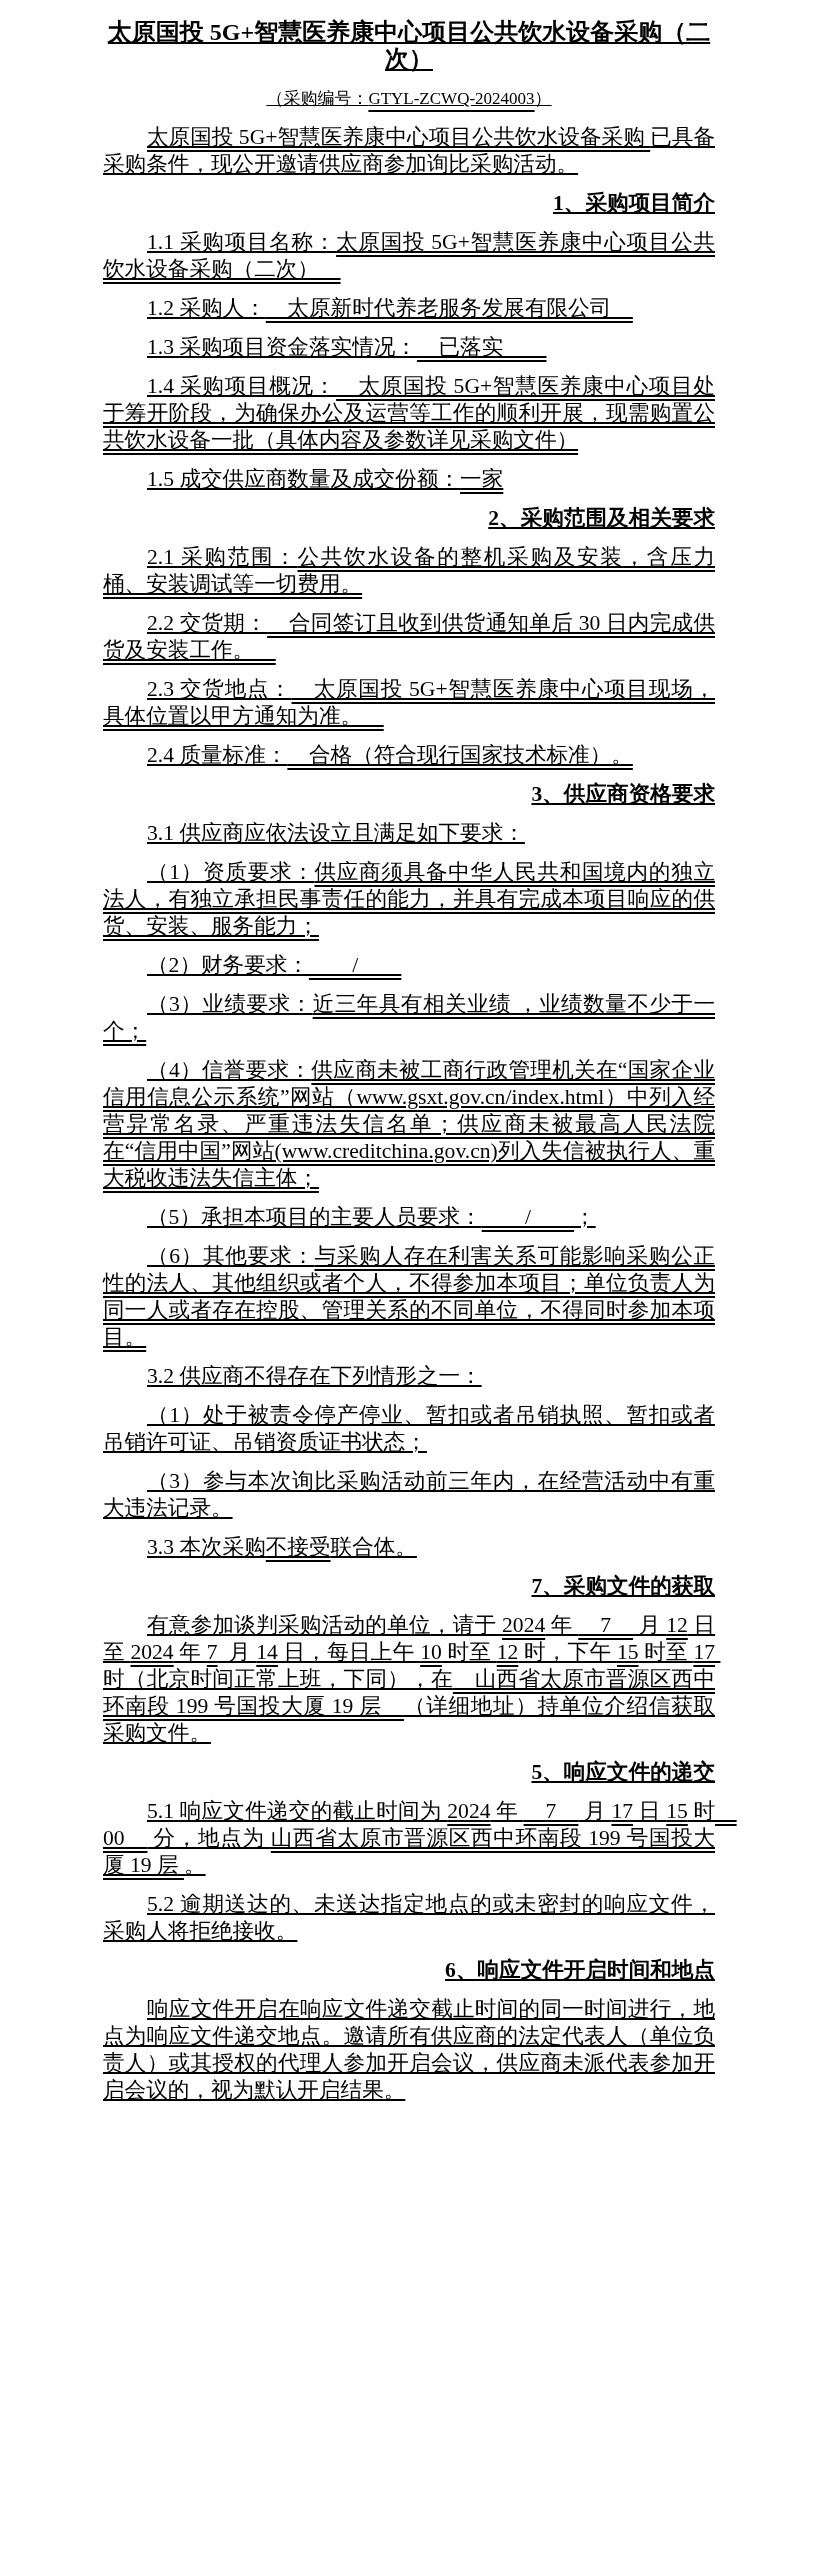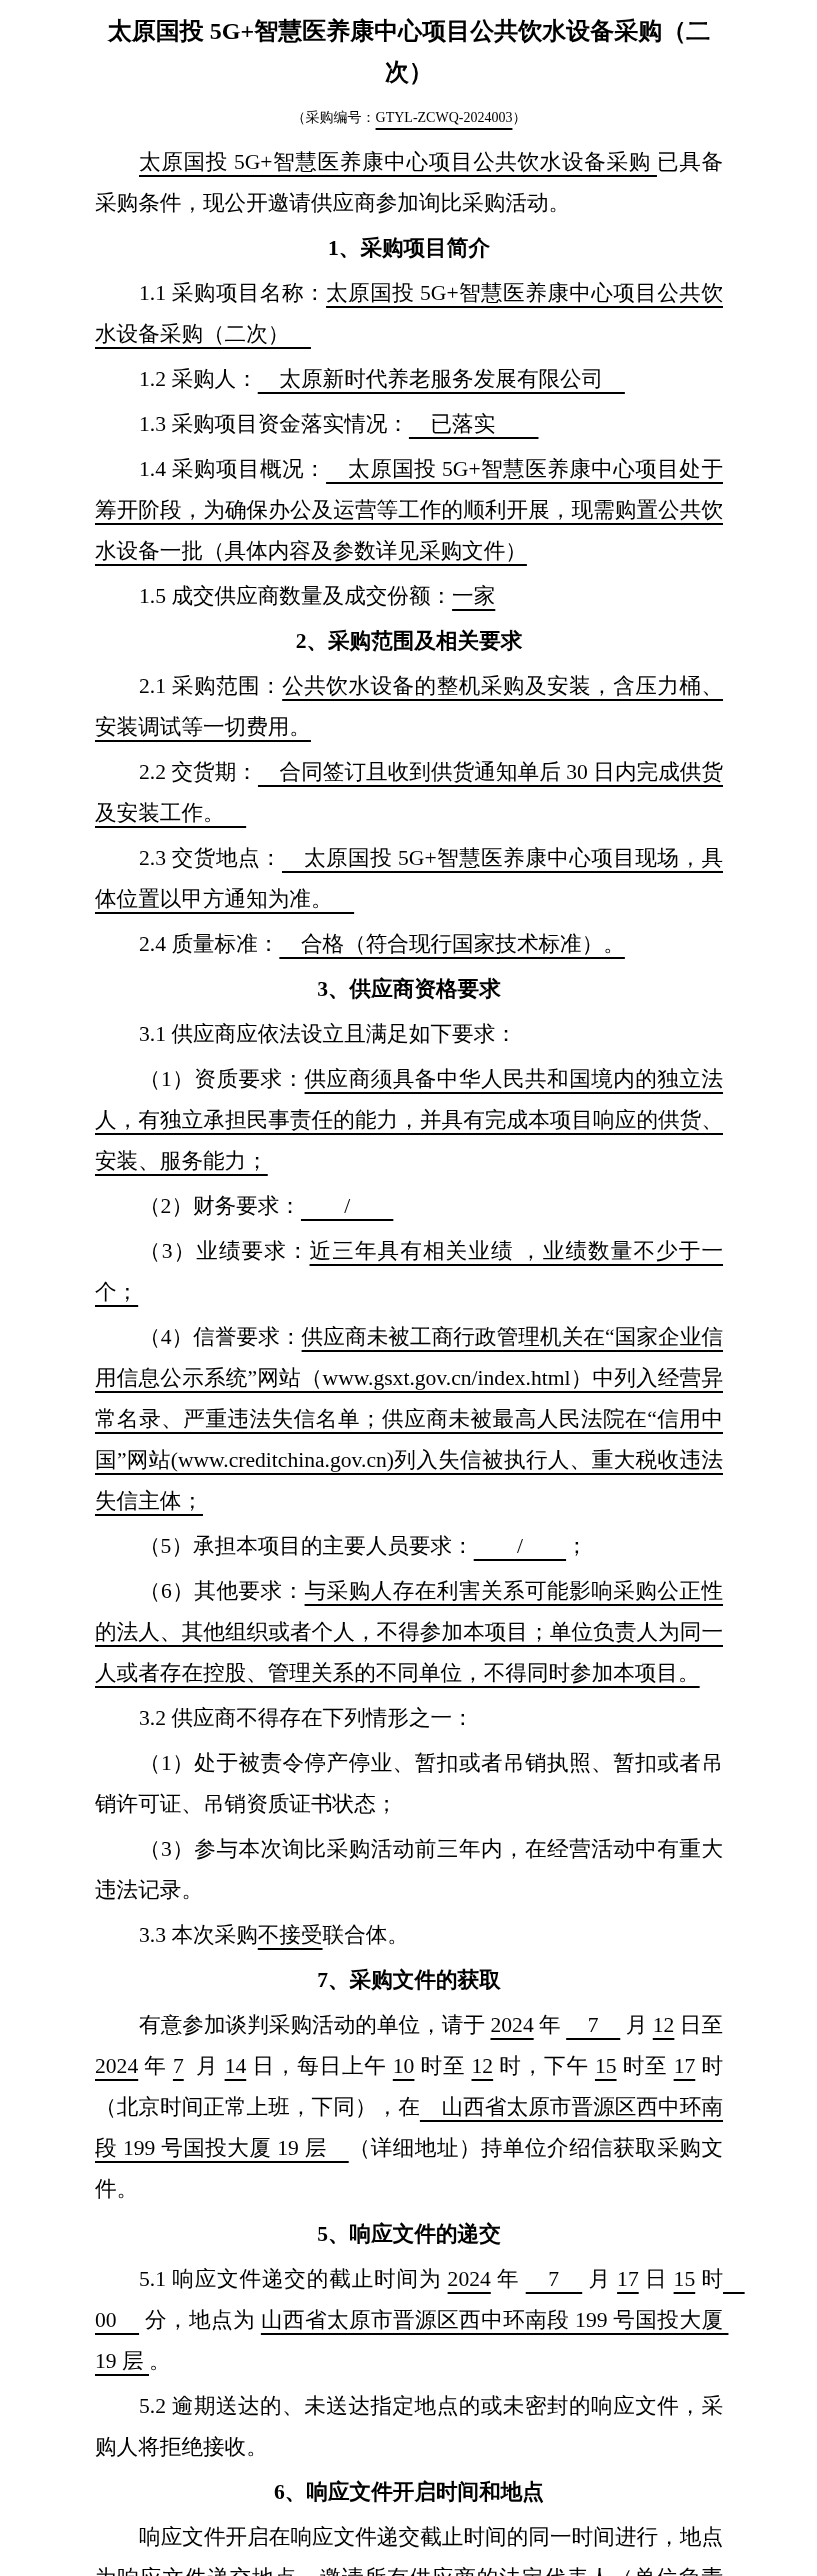--- a/index.html
+++ b/index.html
@@ -13,42 +13,43 @@
     height: 2962px;
     background: #ffffff;
     color: #000000;
     font-family: "Liberation Serif", "DejaVu Serif", serif;
     box-sizing: border-box;
     padding: 7.2px 91px 0 91px;
     overflow: hidden;
   }
   .doc-body { width: 100%; }
   .line {
-    margin: 4px;
+    margin: 12px;
     font-size: 21.6px;
-    line-height: 41px;
+    line-height: 27px;
     text-align: justify;
     white-space: pre-wrap;
     word-break: break-all;
+    text-decoration: underline;
   }
   .line.title {
     font-size: 24px;
     font-weight: bold;
     text-align: center;
     text-indent: 0;
   }
   .line.ref {
-    font-size: 14px;
+    font-size: 17px;
     text-align: center;
     text-indent: 0;
   }
   .line.heading {
     font-weight: bold;
     text-indent: 0;
-    text-align: center;
+    text-align: right;
   }
   .line.para {
     text-indent: 44px;
   }
   .u {
     text-decoration: underline;
     text-decoration-thickness: 2.1px;
     text-underline-offset: 6.2px;
     text-decoration-color: #000000;
   }

